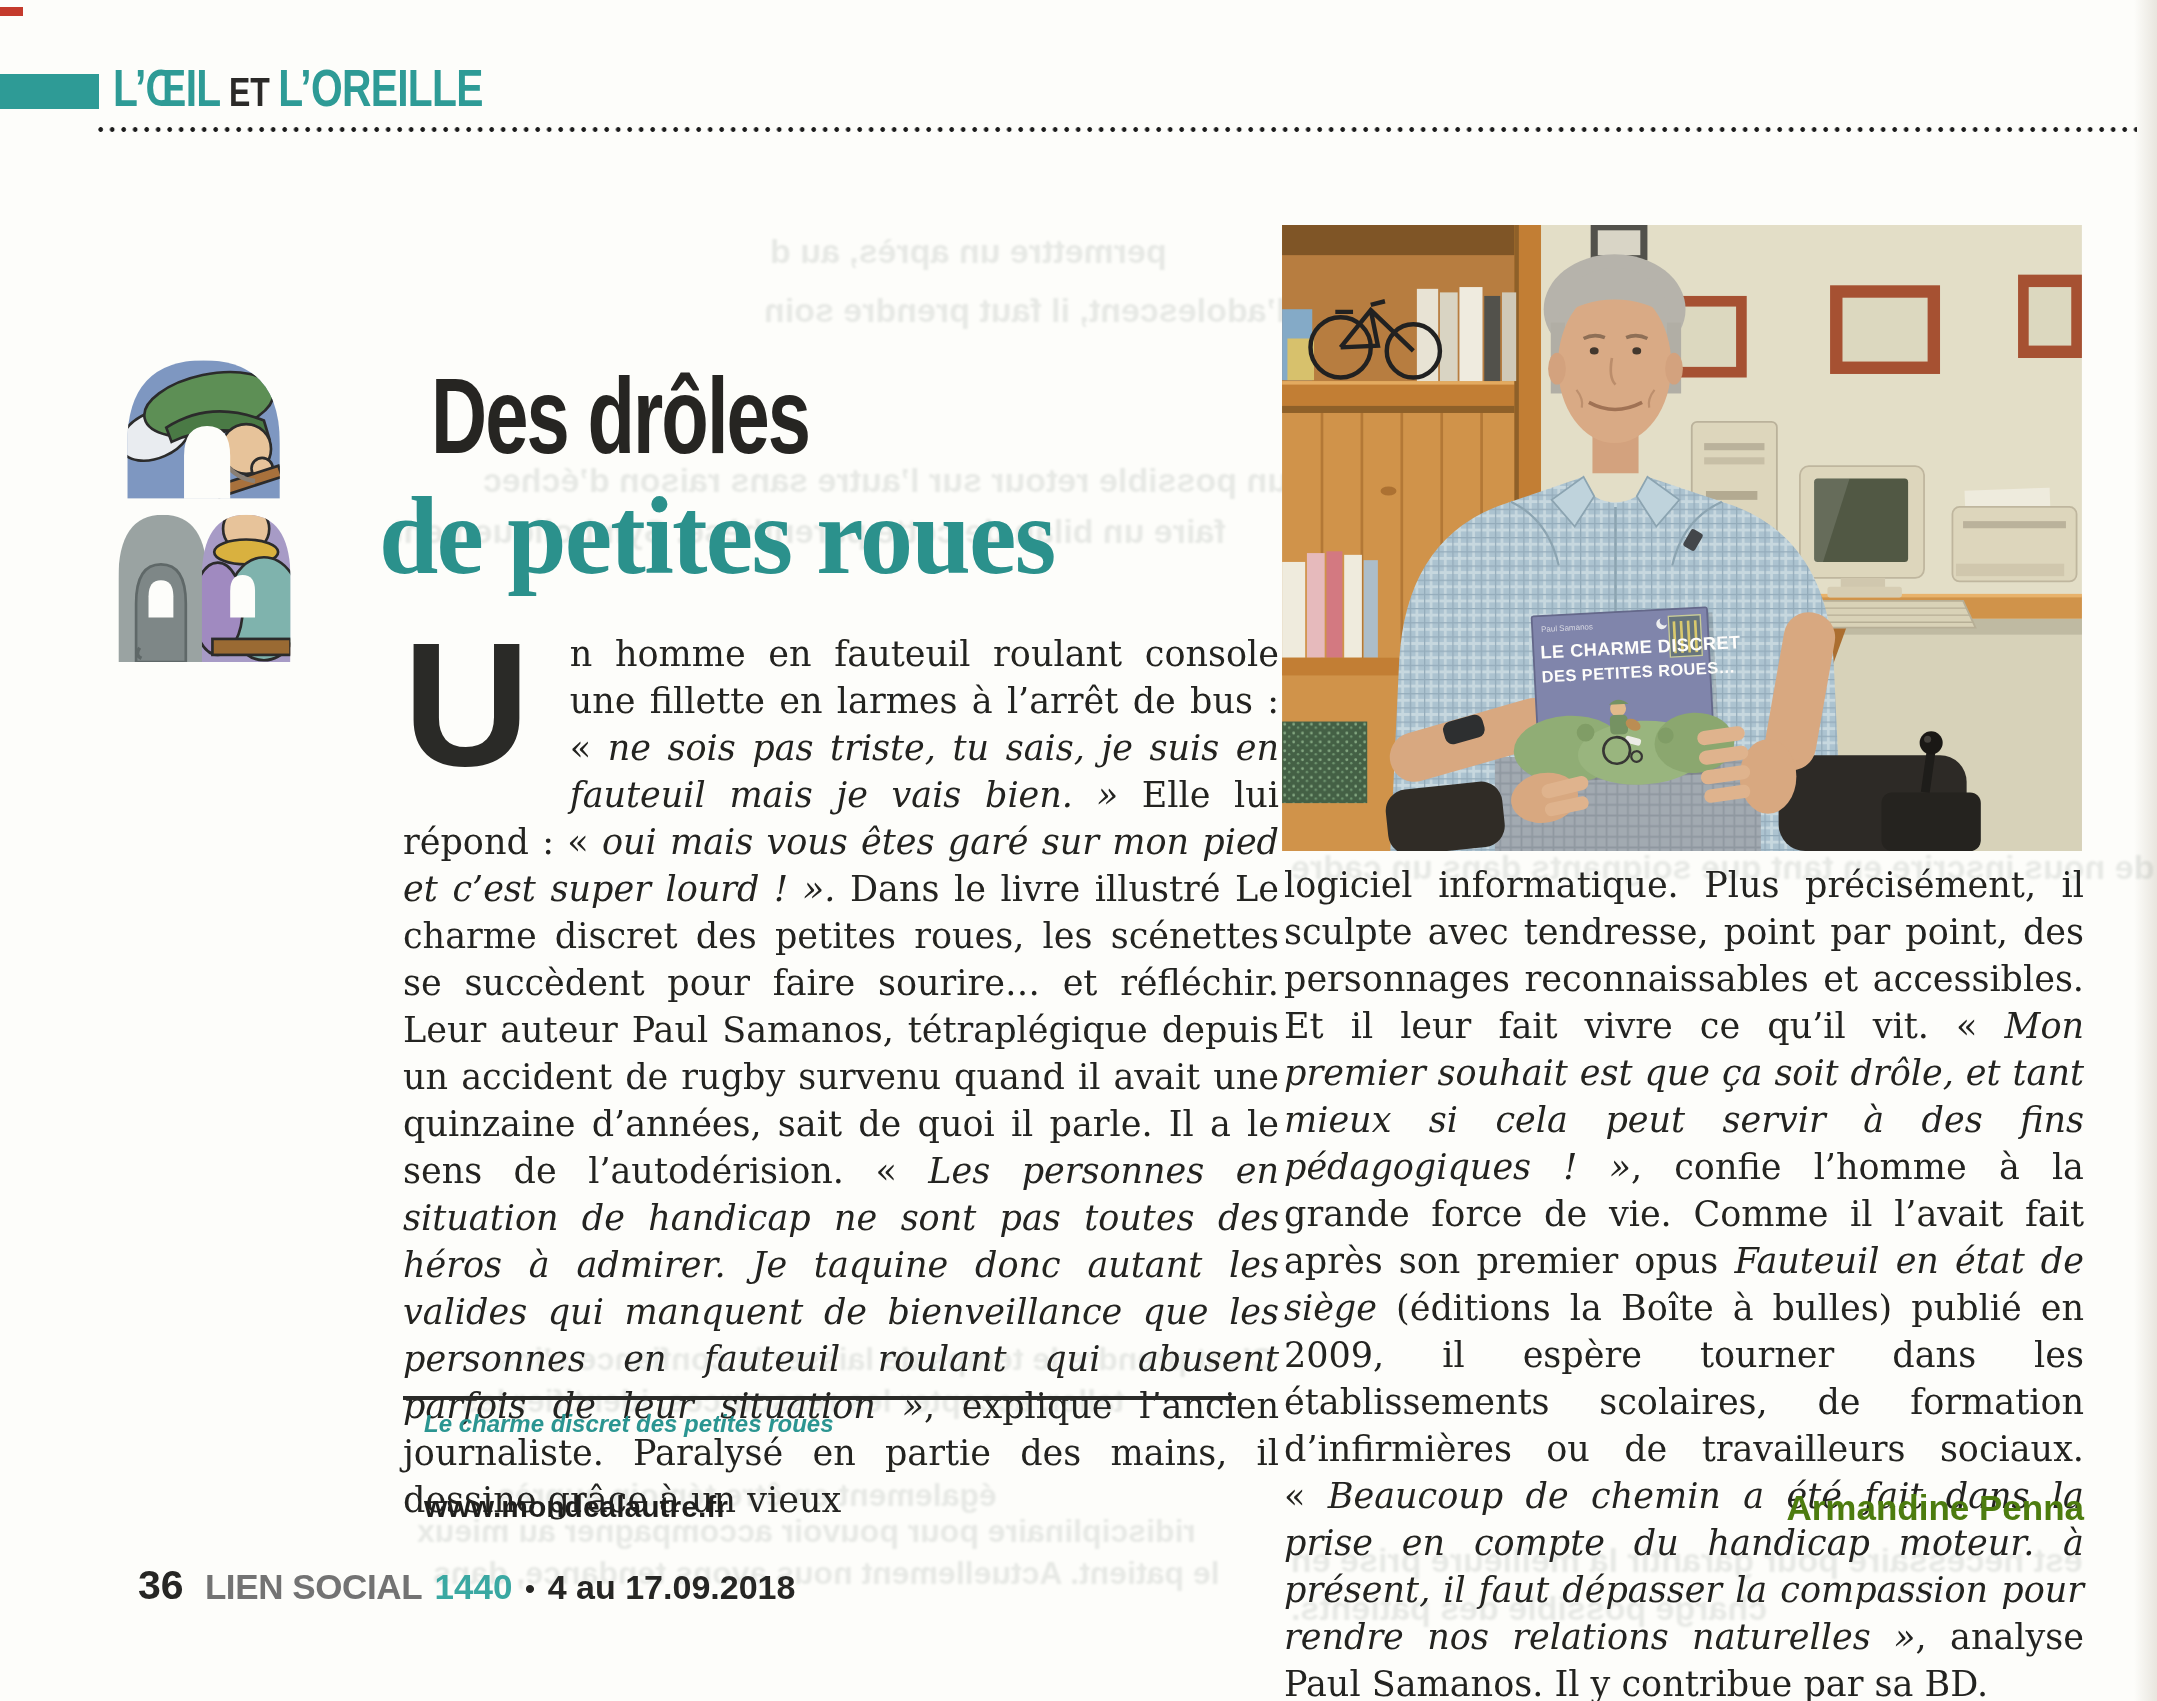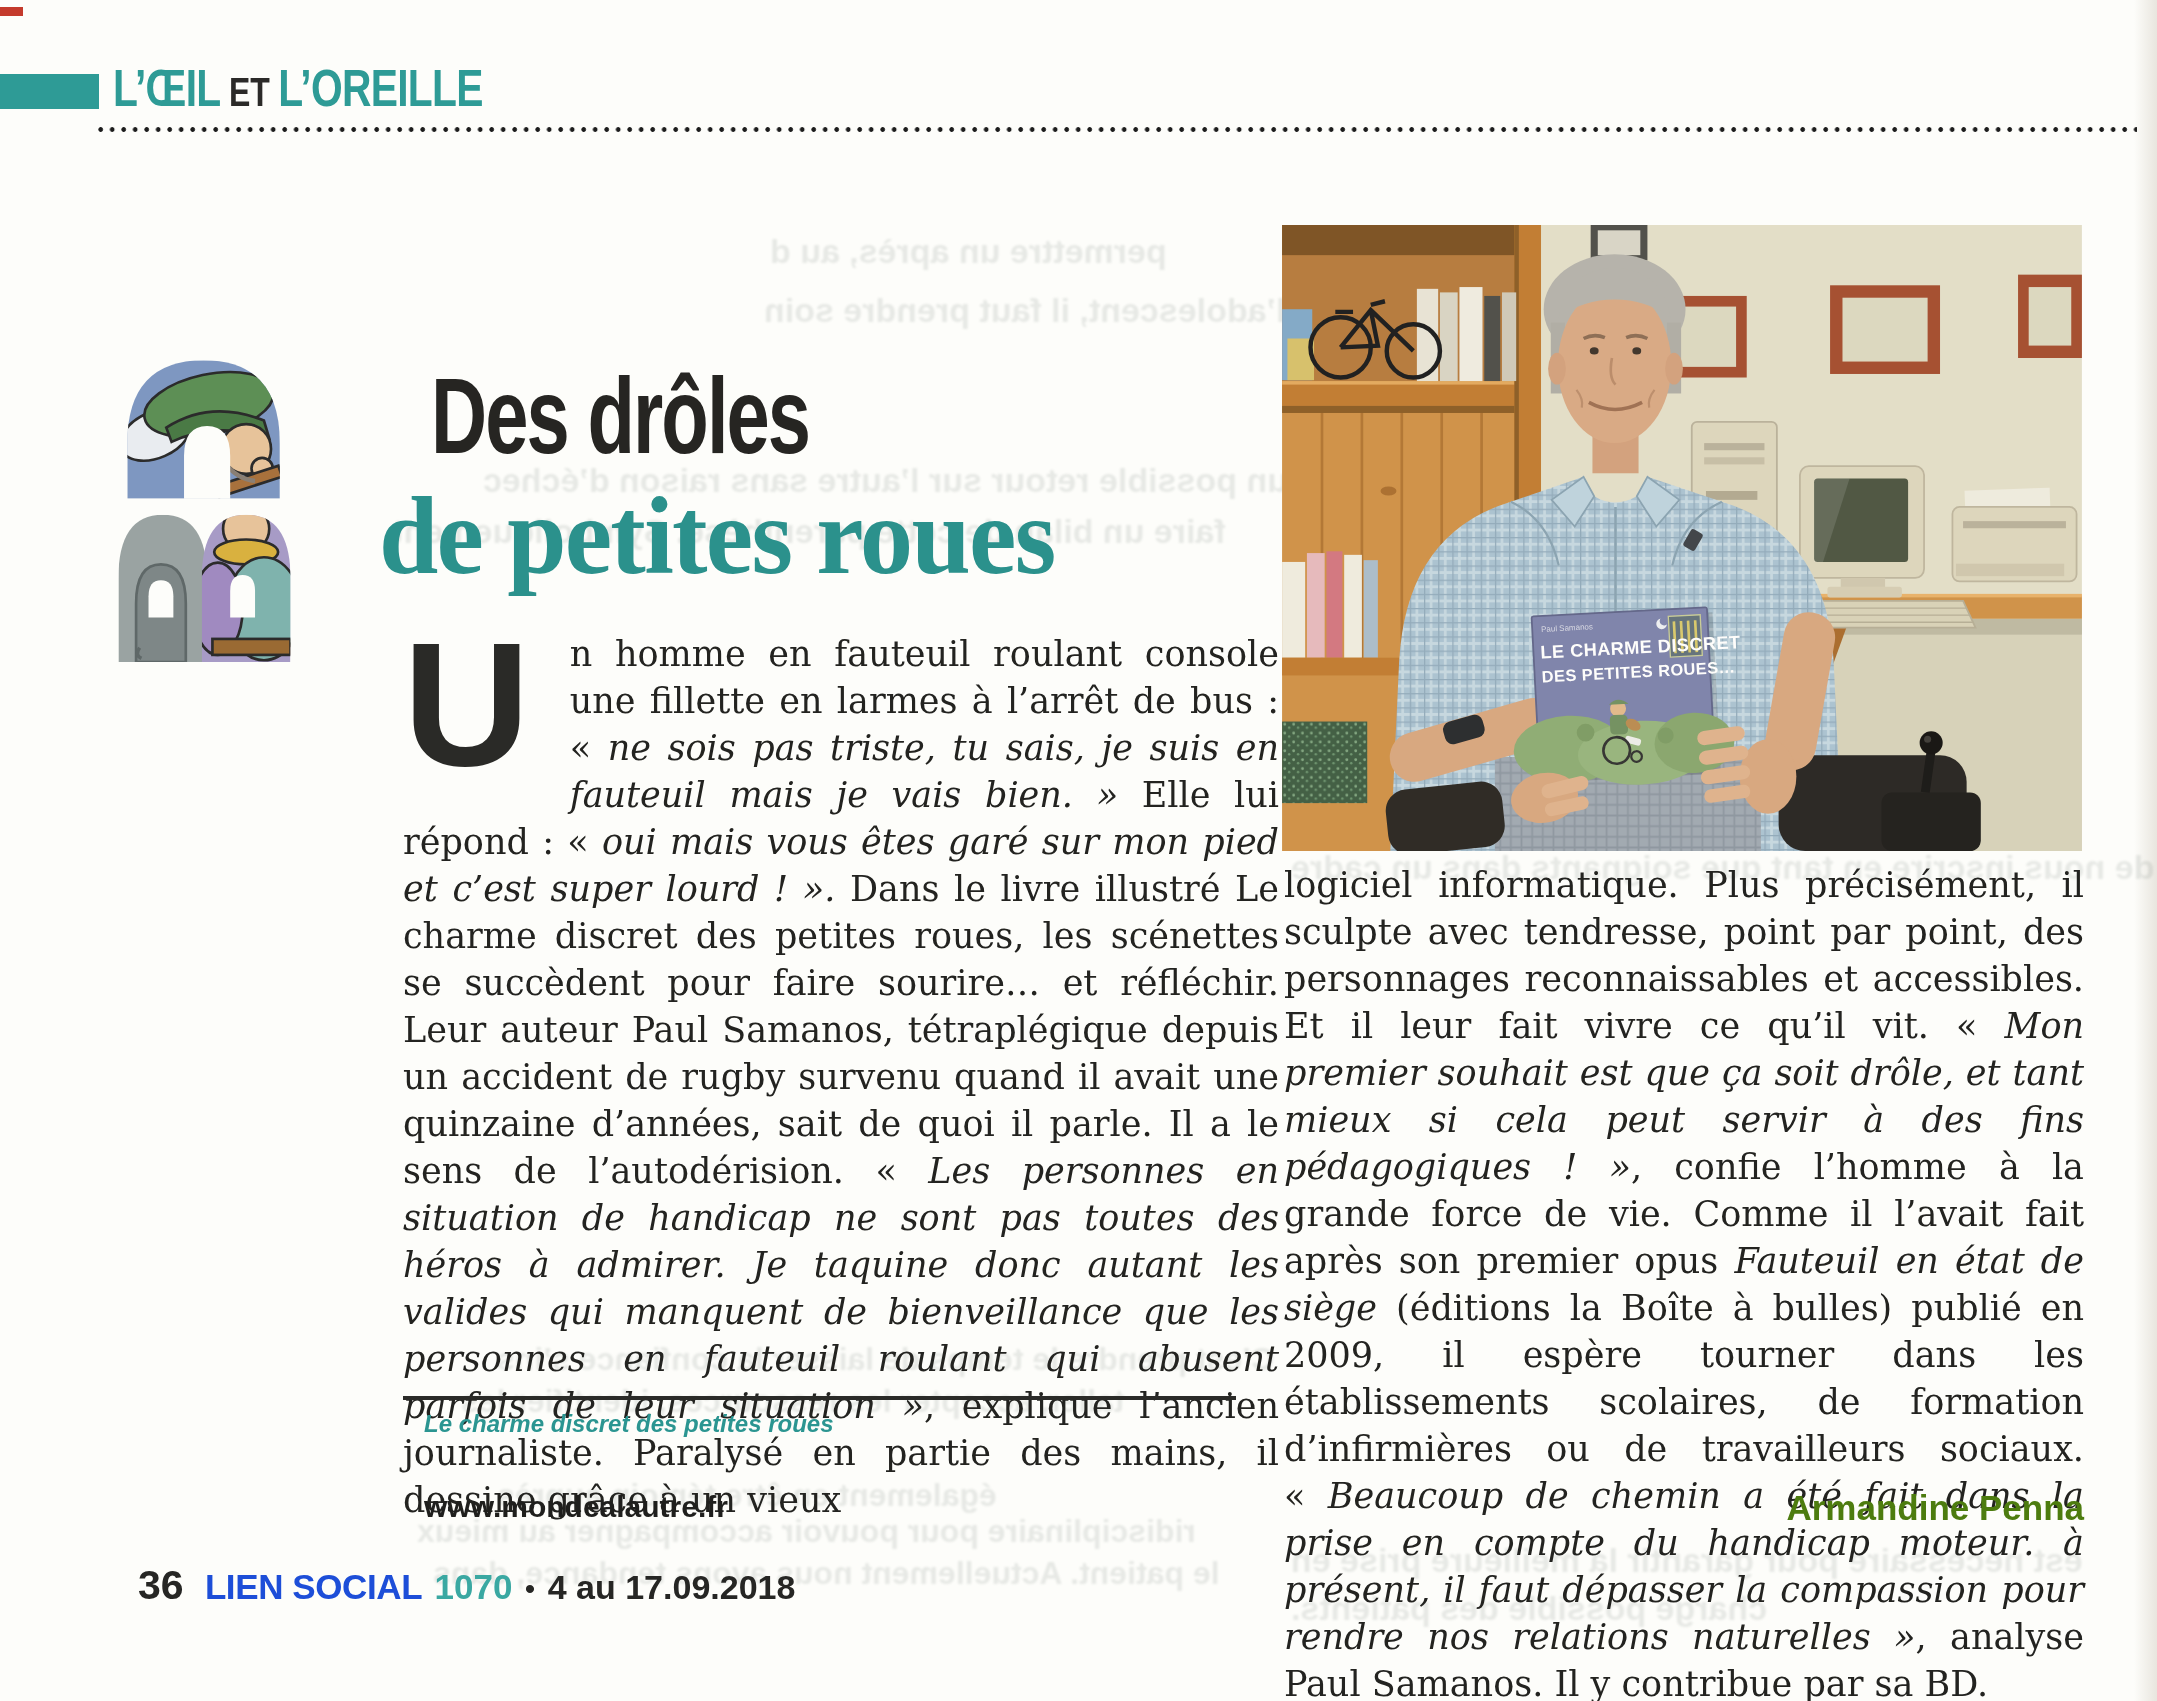--- a/index.html
+++ b/index.html
@@ -43,21 +43,21 @@
   
   .rule{position:absolute;left:403px;top:1396px;width:833px;height:3.5px;background:#2b2b28;}
   .bi-title{position:absolute;left:424px;top:1410px;font-size:24px;font-weight:800;
         font-style:italic;color:#2B9591;}
   .bi-details{position:absolute;left:424px;top:1451px;font-size:30px;color:#2e2e2b;}
   .bi-url{position:absolute;left:424px;top:1490px;font-size:30px;font-weight:800;color:#1f1f1d;}
 
   
   .footer{position:absolute;left:138px;top:1562px;display:flex;align-items:baseline;gap:12.4px;}
   .f-num{font-size:41px;font-weight:900;color:#262624;margin-right:8.9px;}
-  .f-mag{font-size:35px;font-weight:800;color:#1d4ed8;letter-spacing:-0.4px;}
+  .f-mag{font-size:35px;font-weight:800;color:#737373;letter-spacing:-0.4px;}
   .f-issue{font-size:35px;font-weight:700;color:#3AA8A2;}
   .f-bullet{font-size:30px;color:#262624;}
   .f-date{font-size:34px;font-weight:600;color:#262624;}
 
   
   .bd-logo{position:absolute;left:113px;top:346px;width:182px;height:316px;}
   .photo{position:absolute;left:1282px;top:225px;width:800px;height:626px;}
 
   
   .ghost{position:absolute;transform:scaleX(-1);color:#55645c;opacity:.13;
@@ -151,21 +151,21 @@
   </div>
   <div class="byline">Armandine Penna</div>
 
   <div class="rule"></div>
   <div class="bi-title">Le charme discret des petites roues</div>
   <div class="bi-url">www.mondealautre.fr</div>
 
   <div class="footer">
     <span class="f-num">36</span>
     <span class="f-mag">LIEN SOCIAL</span>
-    <span class="f-issue">1070</span>
+    <span class="f-issue">1440</span>
     <span class="f-bullet">•</span>
     <span class="f-date">4 au 17.09.2018</span>
   </div>
 
   <svg class="photo" viewBox="0 0 902 706">
     <defs>
       <pattern id="plaid" width="16" height="16" patternUnits="userSpaceOnUse">
         <rect width="16" height="16" fill="#a9c2d2"></rect>
         <path d="M0,8 H16 M8,0 V16" stroke="#c6d8e2" stroke-width="3"></path>
         <path d="M0,.7 H16 M.7,0 V16" stroke="#8fa9bb" stroke-width="1.4"></path>

